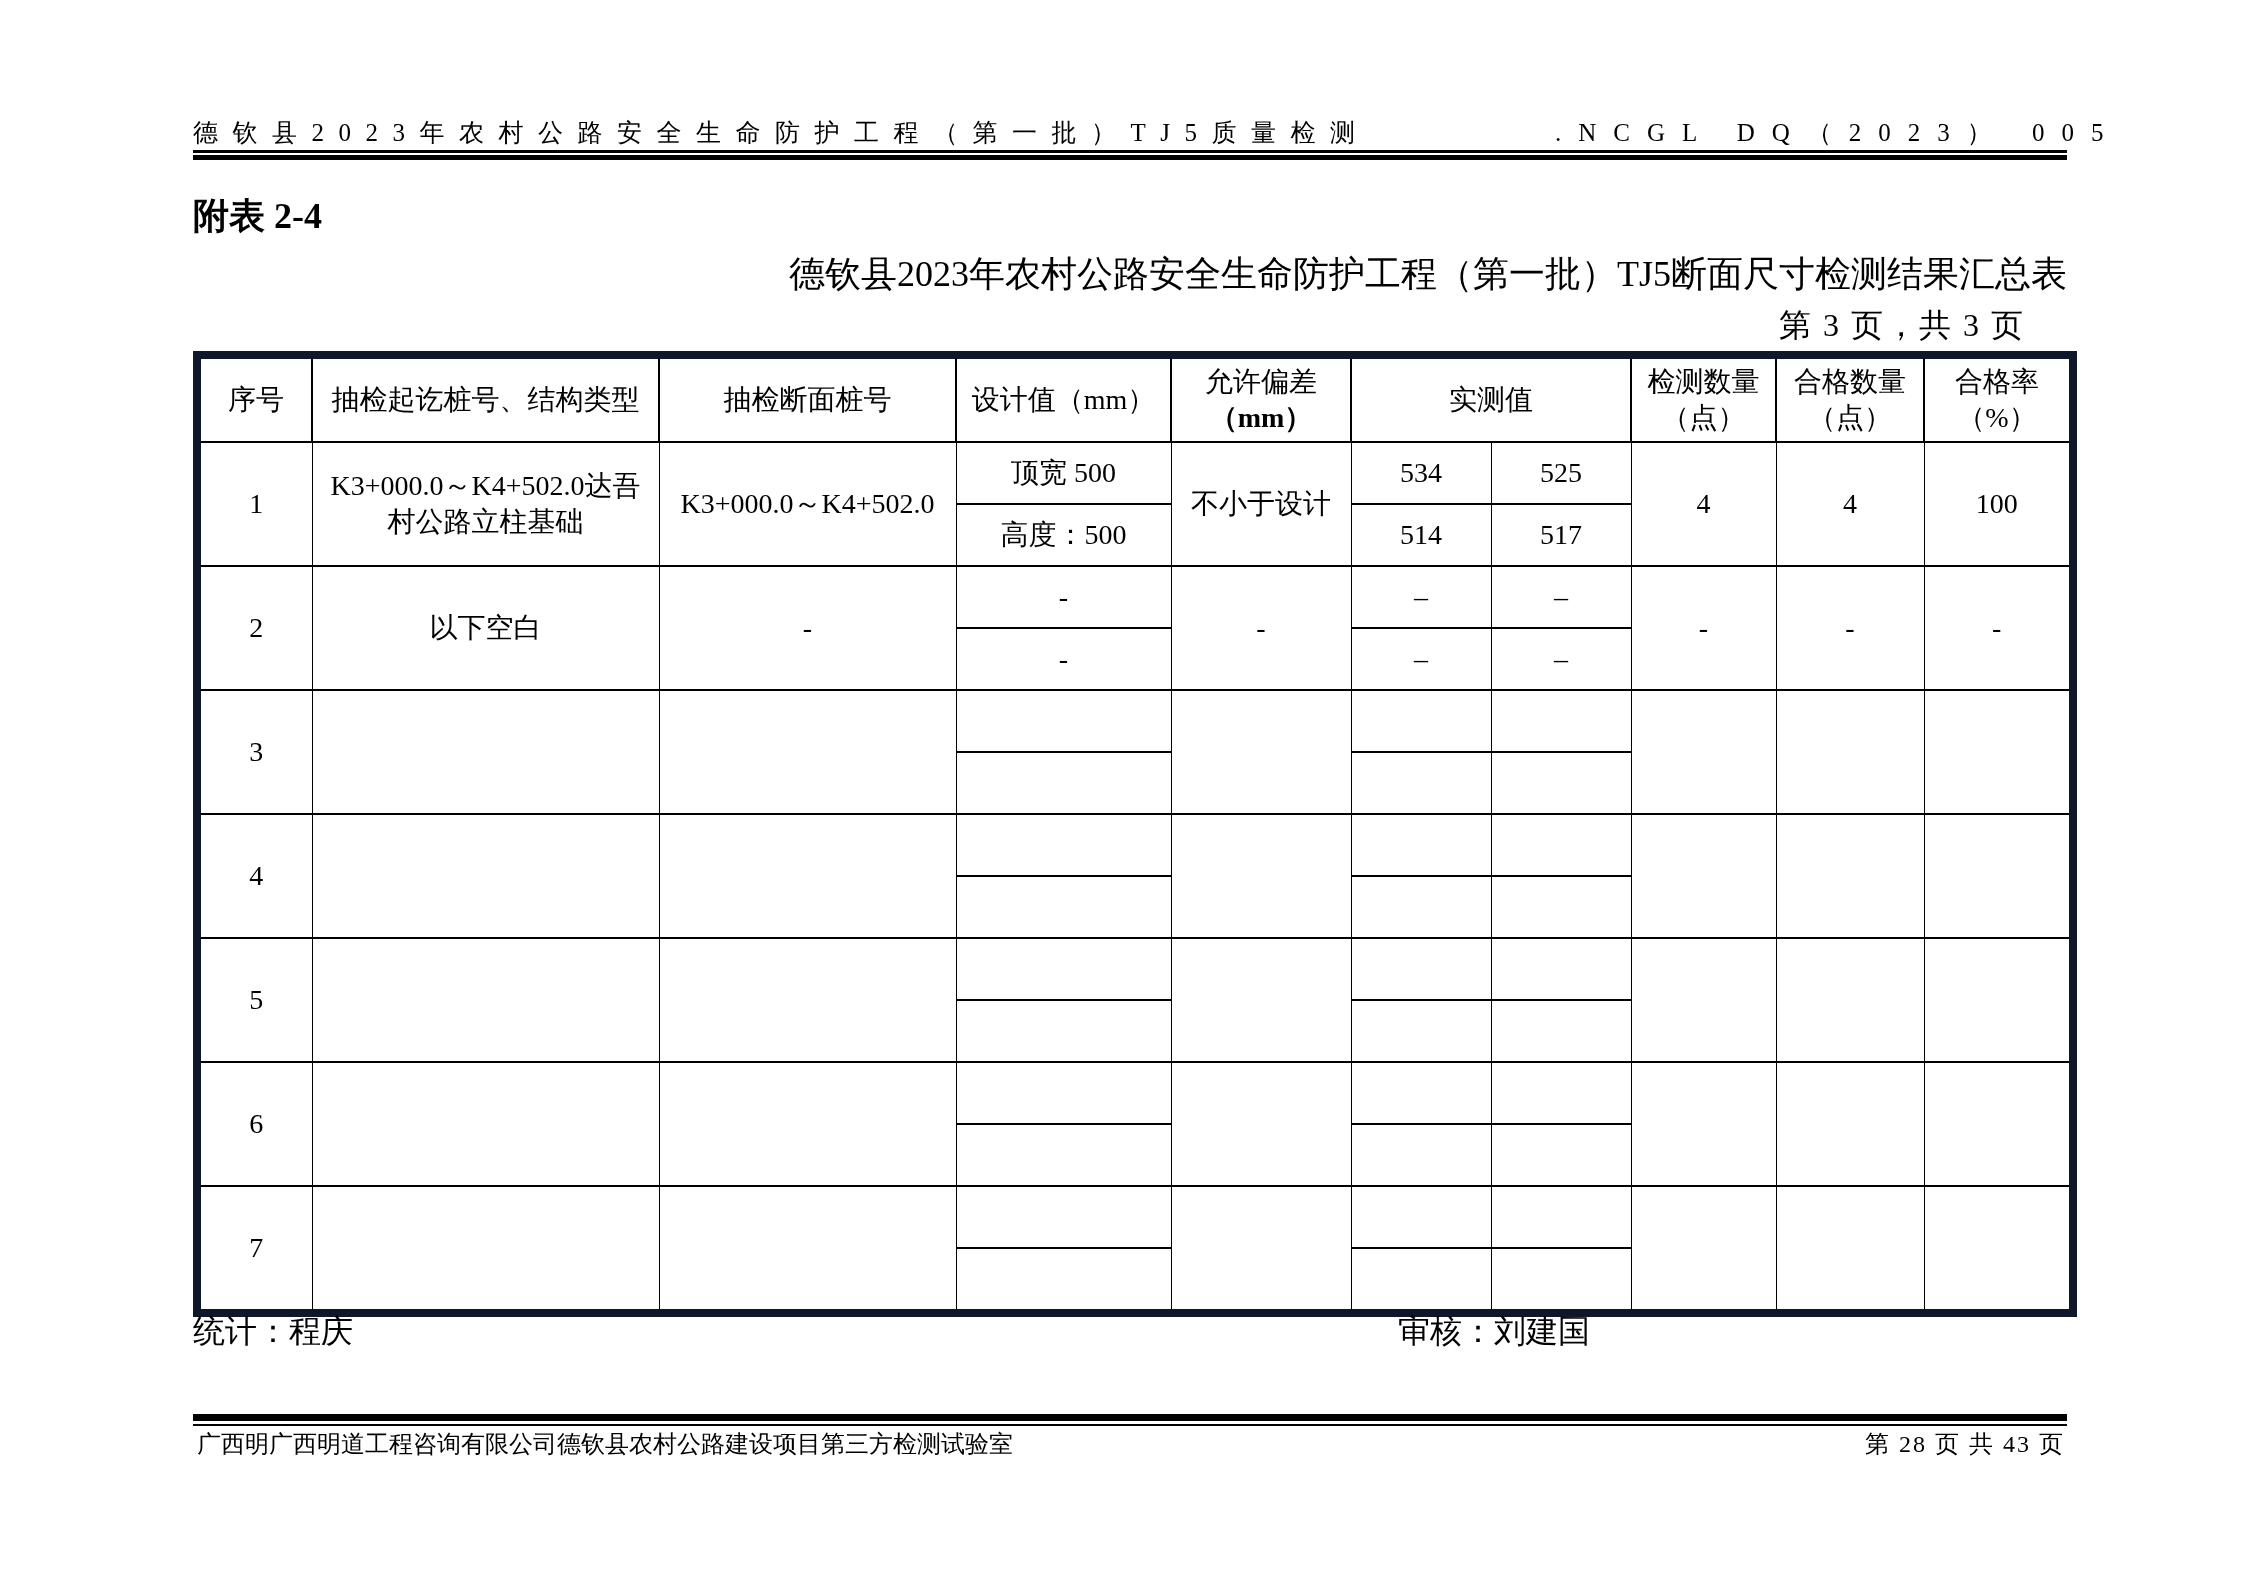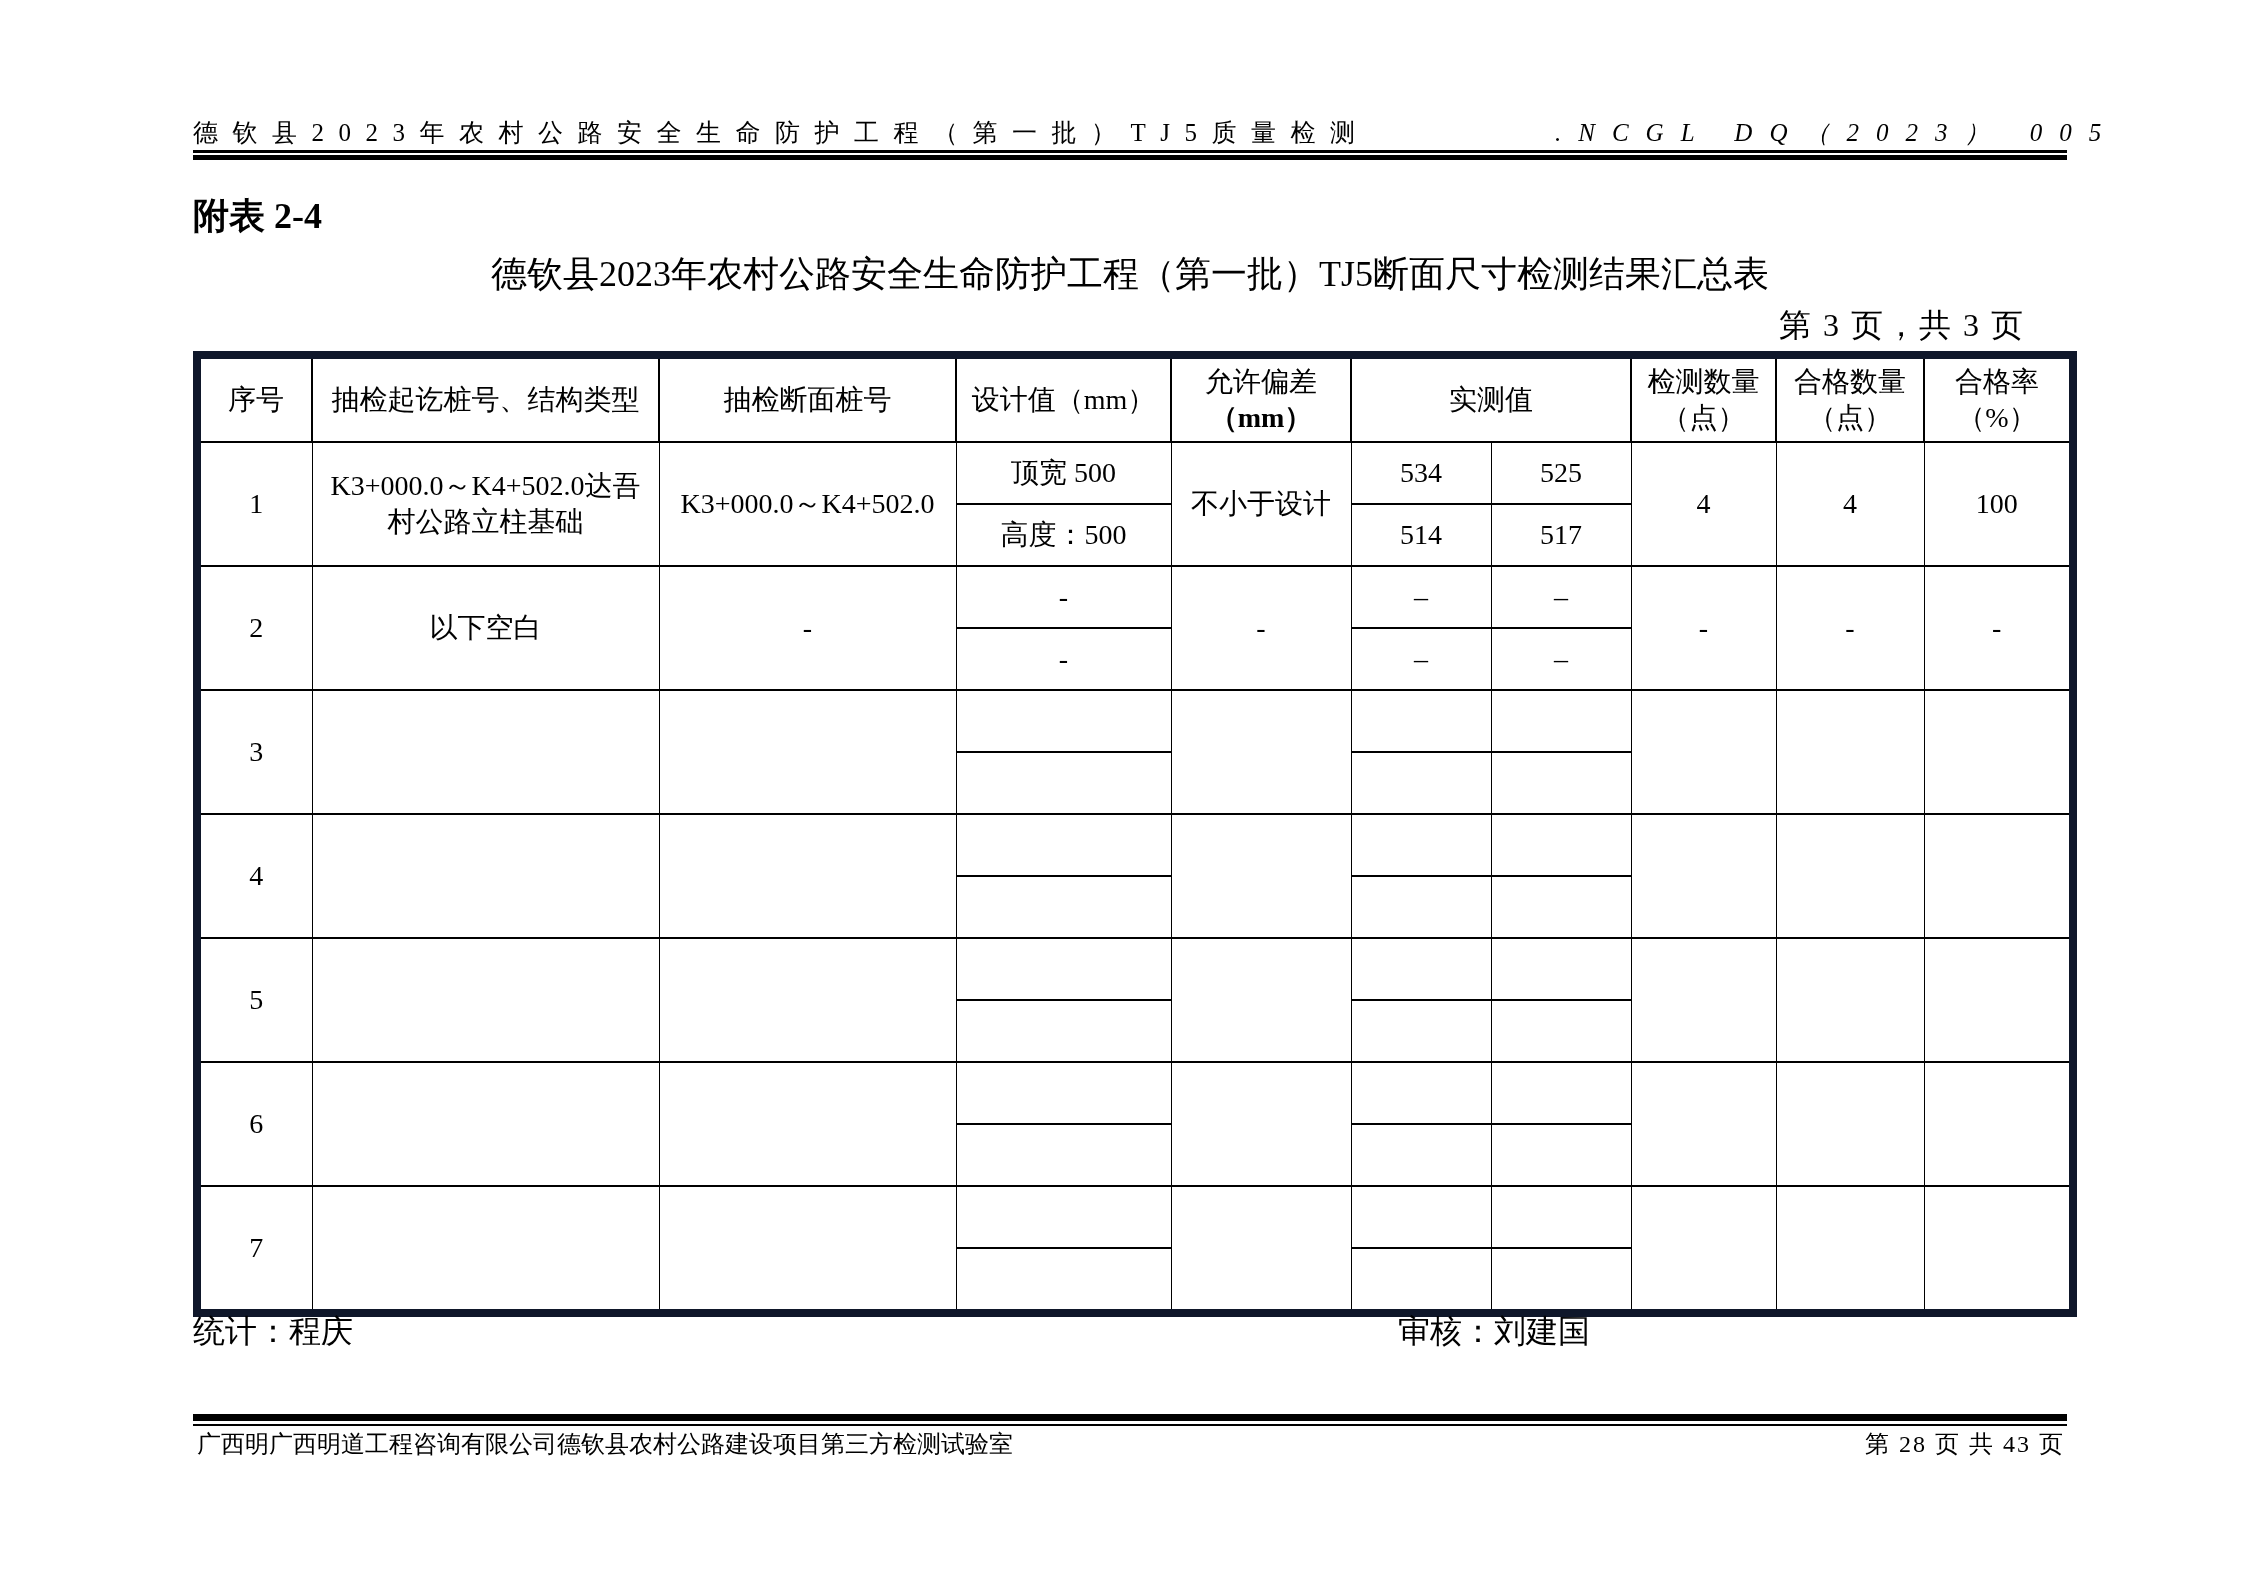--- a/index.html
+++ b/index.html
@@ -1,24 +1,24 @@
 <!DOCTYPE html>
 <html><head>
 <meta charset="utf-8">
 <style>
   html, body { margin: 0; padding: 0; background: #ffffff; }
   body { width: 2245px; height: 1587px; position: relative; overflow: hidden;
          font-family: "Liberation Serif", "DejaVu Serif", serif; color: #000; }
   .abs { position: absolute; }
   .hdr-left { left: 193px; top: 116px; font-size: 25px; letter-spacing: 14.5px; white-space: nowrap; }
-  .hdr-right { left: 1555px; top: 116px; font-size: 25px; letter-spacing: 17px; white-space: nowrap; font-style: italic; }
+  .hdr-right { left: 1555px; top: 116px; font-size: 25px; letter-spacing: 17px; white-space: nowrap; }
   .rule-thin { left: 193px; width: 1874px; height: 3px; background: #000; }
   .rule-thick { left: 193px; width: 1874px; height: 5px; background: #000; }
   .appendix { left: 193px; top: 192px; font-size: 36px; font-weight: bold; }
-  .title { left: 193px; width: 1874px; top: 250px; text-align: center; font-size: 36px; }
+  .title { left: 193px; width: 1874px; top: 250px; text-align: right; font-size: 36px; }
   .pageinfo { right: 220px; top: 304px; font-size: 32px; letter-spacing: 2px; }
   table.main { position: absolute; left: 193px; top: 351px; width: 1876px; border-collapse: collapse;
                border: 8px solid #0f172a; table-layout: fixed; }
   table.main td, table.main th { border: 2px solid #000; text-align: center; vertical-align: middle;
                font-size: 28px; font-weight: normal; padding: 0; line-height: 36px; }
   table.main th { height: 82px; }
   table.main td { height: 60px; }
   .thin-v { border-left-width: 1px !important; border-right-width: 1px !important; }
   .sign-left { left: 193px; top: 1310px; font-size: 32px; }
   .sign-right { left: 1398px; top: 1310px; font-size: 32px; }

